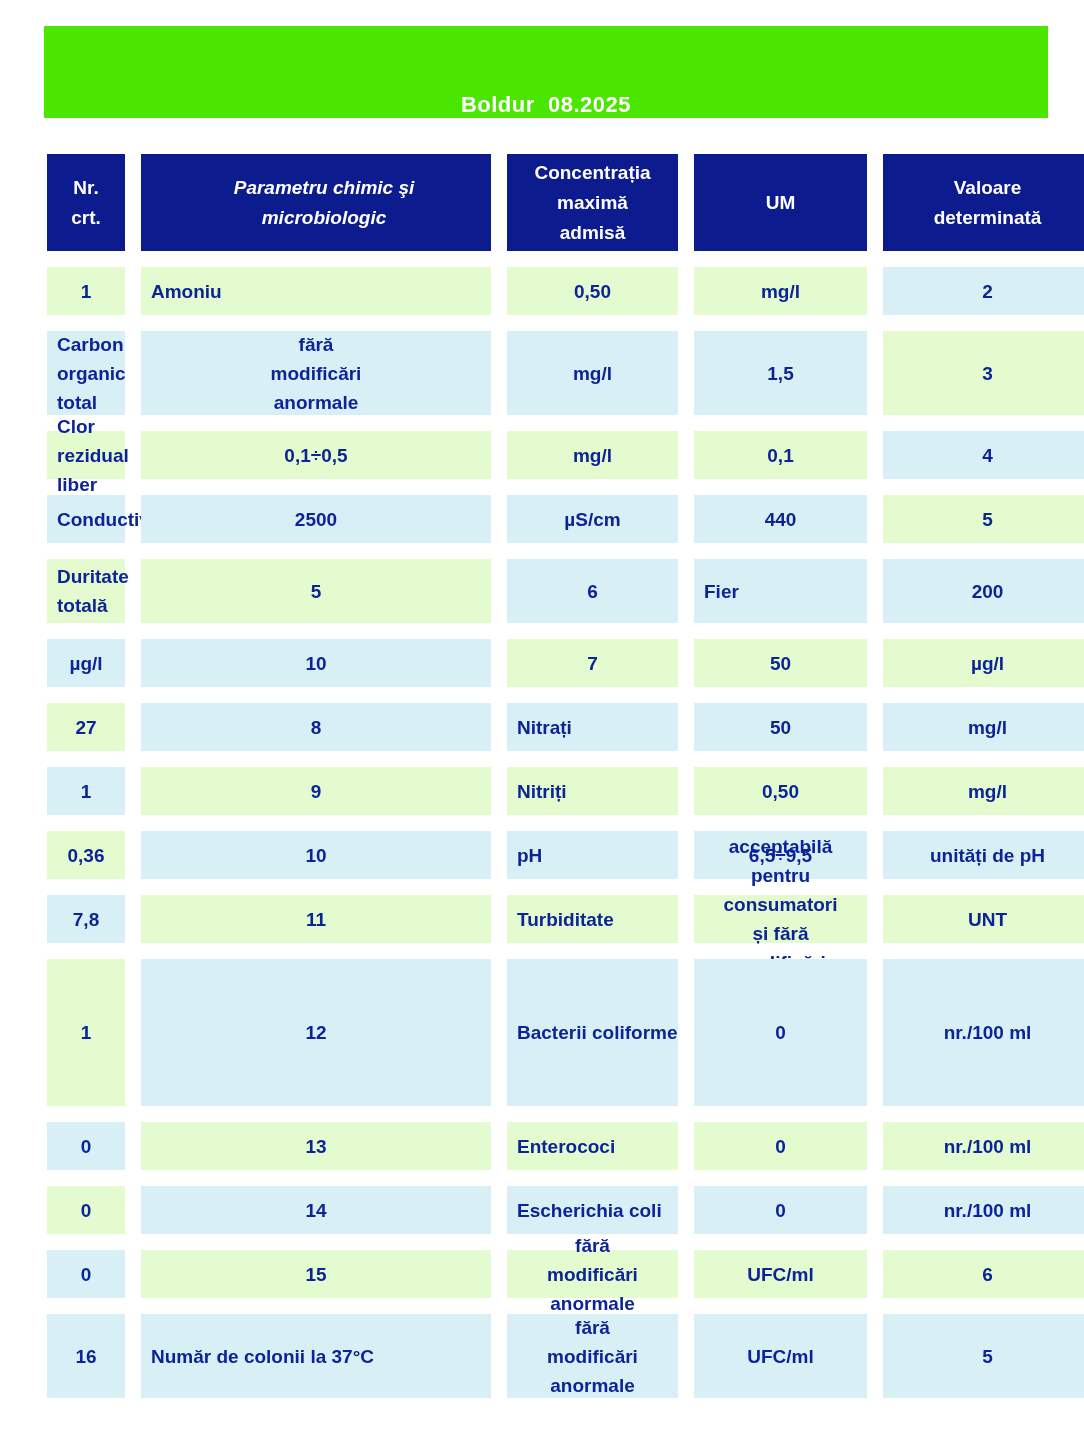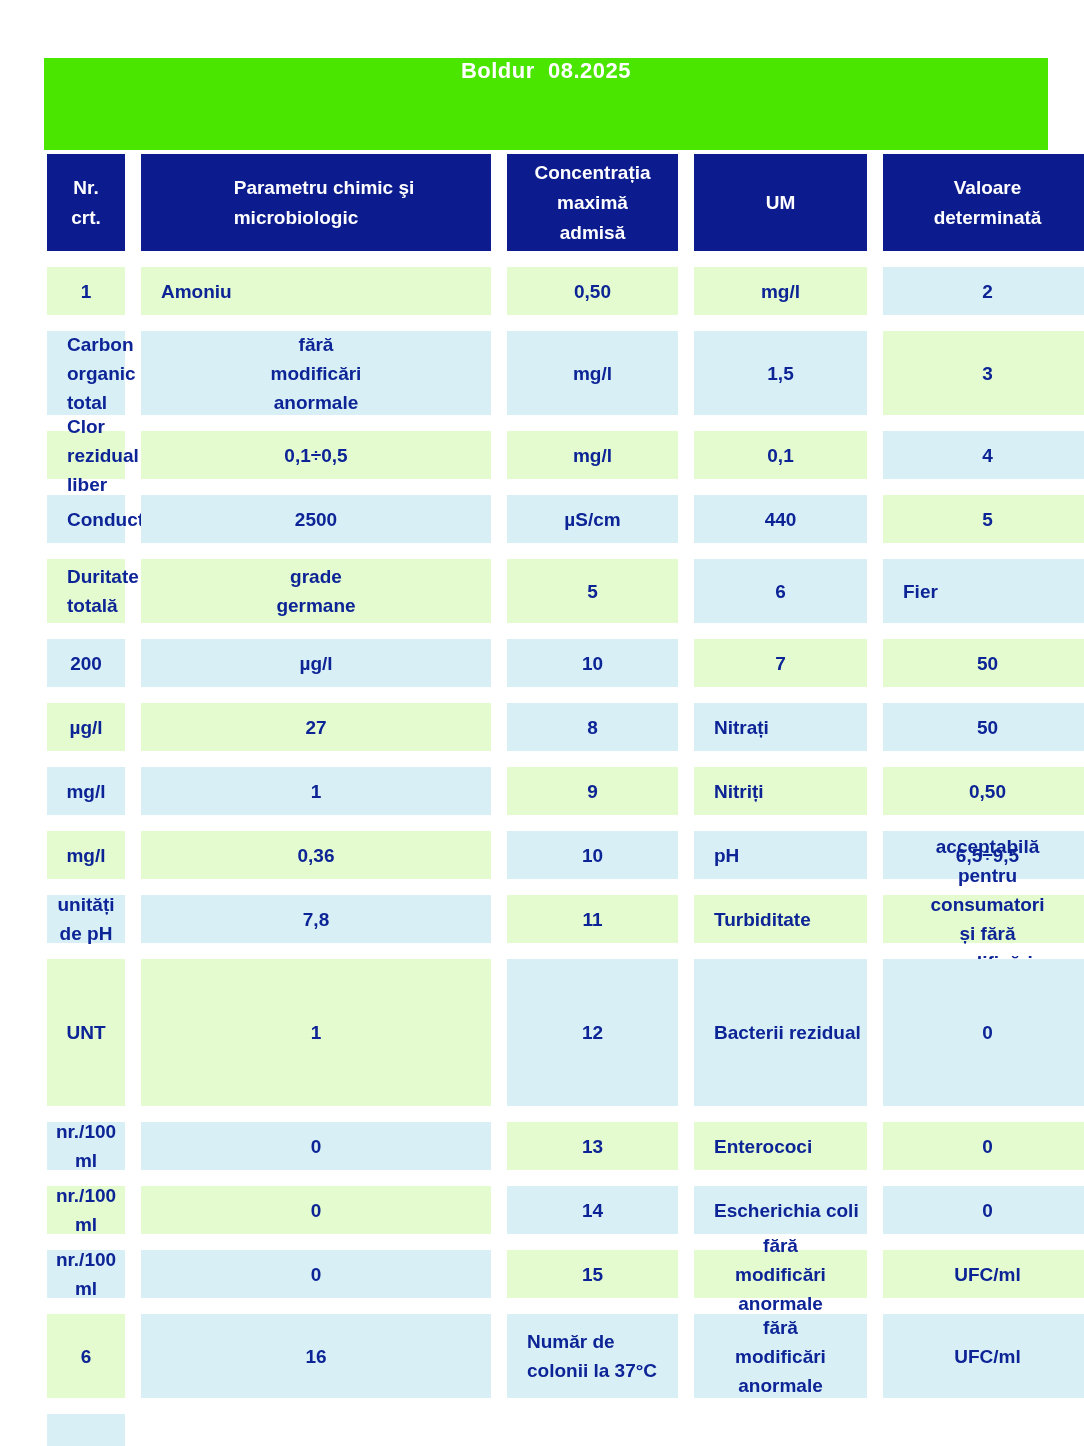--- a/index.html
+++ b/index.html
@@ -17,26 +17,26 @@
   }
   body {
     width: 1084px;
     height: 1446px;
     position: relative;
     overflow: hidden;
   }
   .banner {
     position: absolute;
     left: 44px;
-    top: 58px;
+    top: 26px;
     width: 1004px;
     height: 92px;
     background: var(--banner_green);
     display: flex;
-    align-items: flex-start;
+    align-items: flex-end;
     justify-content: center;
   }
   .banner-title {
     color: #ffffff;
     font-size: 22px;
     font-weight: 600;
     letter-spacing: 0.5px;
     white-space: pre;
   }
   .table {
@@ -65,26 +65,27 @@
   .cell.head {
     background: var(--header_navy);
     color: #ffffff;
     line-height: 30px;
   }
   .cell.green { background: var(--row_green); }
   .cell.blue  { background: var(--row_blue); }
   .cell.c-param {
     justify-content: flex-start;
     text-align: left;
-    padding-left: 20px;
+    padding-left: 10px;
   }
   .cell.head.c-param {
     justify-content: center;
-    text-align: left;
+    text-align: center;
     padding-left: 16px;
+    font-style: italic;
   }
 </style>
 </head>
 <body>
 
 <div class="banner">
   <div class="banner-title">Boldur  08.2025</div>
 </div>
 
 <div class="table">
@@ -119,22 +120,20 @@
   <div class="cell c-val green">0,1</div>
 
   <div class="cell c-nr blue">4</div>
   <div class="cell c-param blue">Conductivitate</div>
   <div class="cell c-cma blue">2500</div>
   <div class="cell c-um blue">µS/cm</div>
   <div class="cell c-val blue">440</div>
 
   <div class="cell c-nr green">5</div>
   <div class="cell c-param green">Duritate totală</div>
-  <div class="cell c-um green">grade
-germane</div>
   <div class="cell c-val green">5</div>
 
   <div class="cell c-nr blue">6</div>
   <div class="cell c-param blue">Fier</div>
   <div class="cell c-cma blue">200</div>
   <div class="cell c-um blue">µg/l</div>
   <div class="cell c-val blue">10</div>
 
   <div class="cell c-nr green">7</div>
   <div class="cell c-cma green">50</div>
@@ -164,21 +163,21 @@
   <div class="cell c-cma green">acceptabilă
 pentru
 consumatori
 și fără
 modificări
 anormale</div>
   <div class="cell c-um green">UNT</div>
   <div class="cell c-val green">1</div>
 
   <div class="cell c-nr blue">12</div>
-  <div class="cell c-param blue">Bacterii rezidual</div>
+  <div class="cell c-param blue">Bacterii coliforme</div>
   <div class="cell c-cma blue">0</div>
   <div class="cell c-um blue">nr./100 ml</div>
   <div class="cell c-val blue">0</div>
 
   <div class="cell c-nr green">13</div>
   <div class="cell c-param green">Enterococi</div>
   <div class="cell c-cma green">0</div>
   <div class="cell c-um green">nr./100 ml</div>
   <div class="cell c-val green">0</div>
 

